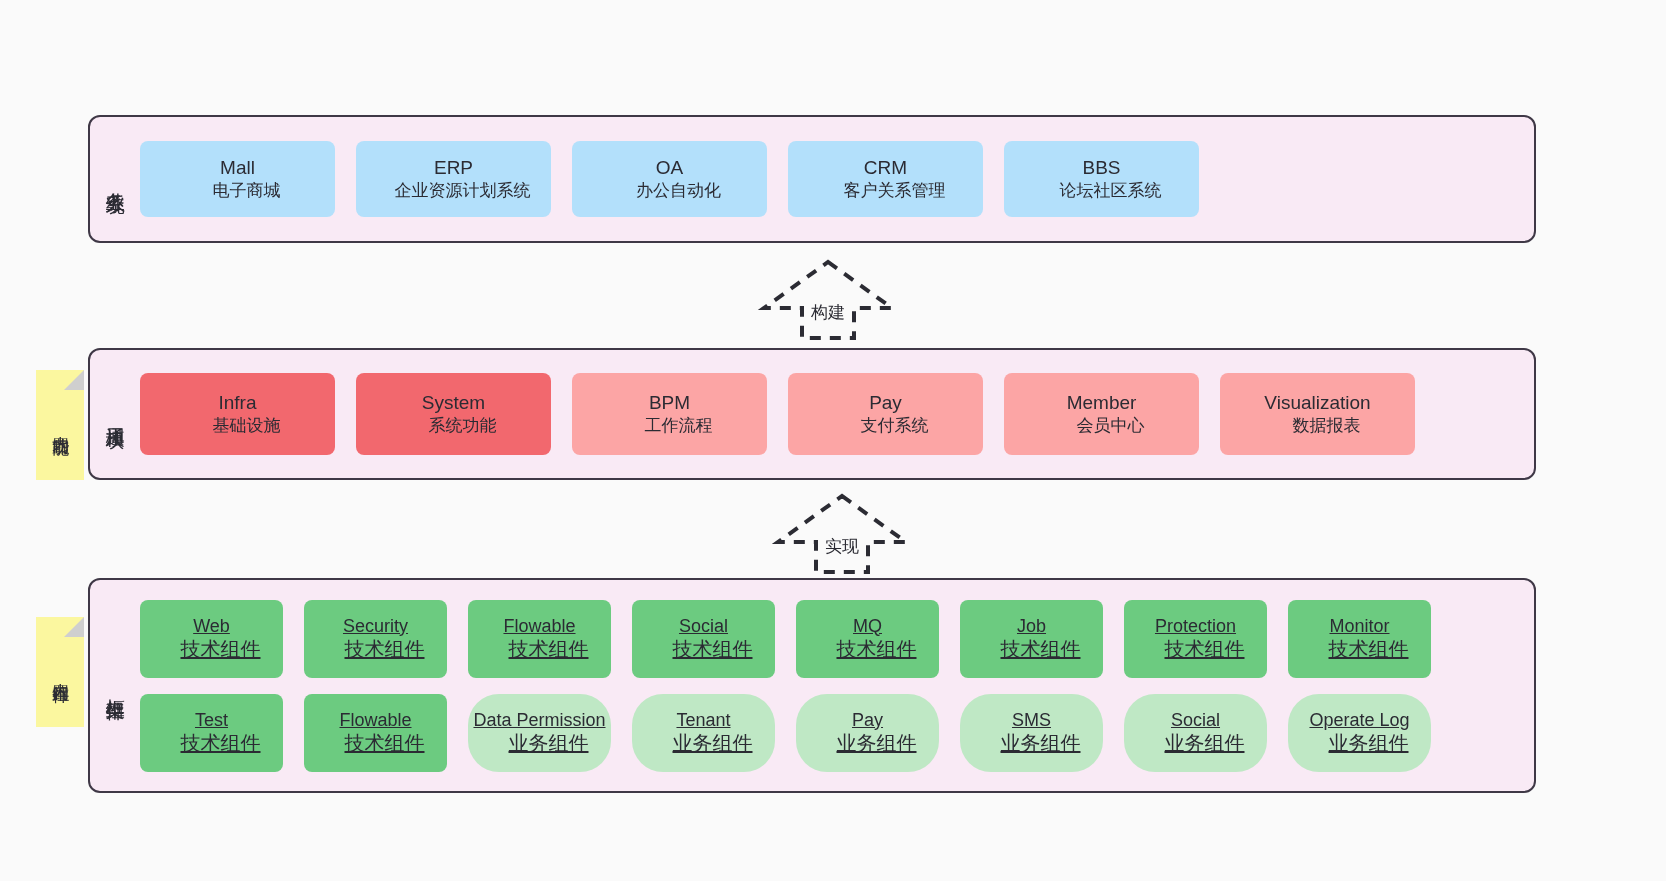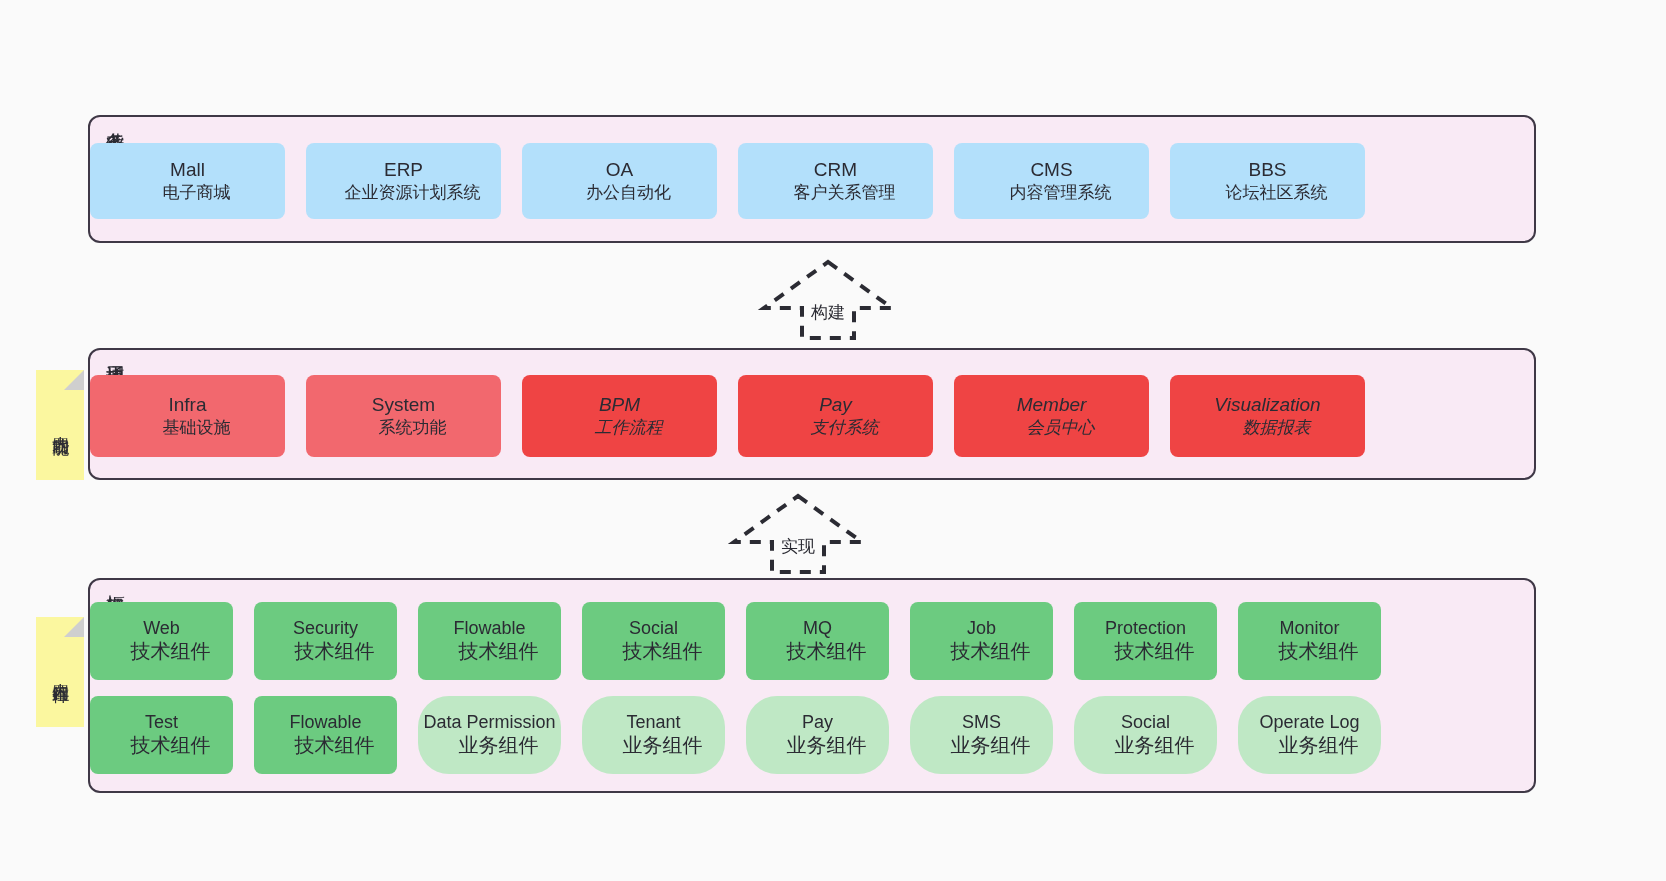--- a/index.html
+++ b/index.html
@@ -12,21 +12,20 @@
   #stage { position: relative; width: 1666px; height: 881px; }
 
   
   .layer {
     position: absolute;
     background: #f9eaf5;
     border: 2.5px solid #3f3846;
     border-radius: 12px;
     display: flex;
     align-items: stretch;
-    flex-direction: column;
   }
   .layer-title {
     flex: 0 0 auto;
     width: 50px;
     display: flex;
     align-items: center;
     justify-content: center;
     font-size: 19px;
     color: #2b2b33;
     line-height: 1.18;
@@ -63,24 +62,24 @@
   }
   .card .t1 { font-size: 19px; }
   .card .t2 { font-size: 17px; margin-left: 18px; }
 
   
   .layer-biz .card { width: 195px; height: 76px; background: #b3e0fb; }
 
   
   .layer-mod .card { width: 195px; height: 82px; }
   .card.accent  { background: #f2686e; }
-  .card.soft    { background: #ef4444; font-style: italic; }
-
-  
-  .layer-fw .card { width: 143px; height: 78px; }
+  .card.soft    { background: #fca5a5; }
+
+  
+  .layer-fw .card { width: 143px; height: 78px; text-decoration: underline; }
   .card.tech { background: #6ccb80; }
   .card.biz  { background: #bfe8c5; border-radius: 31px; }
   .card.biz .t1, .card.tech .t1 { font-size: 18px; }
   .card.biz .t2, .card.tech .t2 { font-size: 20px; }
 
   
   .sticky {
     position: absolute;
     width: 48px;
     background: #fbf79f;
@@ -136,24 +135,20 @@
           <span class="t1">ERP</span>
           <span class="t2">企业资源计划系统</span>
         </div>
         <div class="card">
           <span class="t1">OA</span>
           <span class="t2">办公自动化</span>
         </div>
         <div class="card">
           <span class="t1">CRM</span>
           <span class="t2">客户关系管理</span>
-        </div>
-        <div class="card">
-          <span class="t1">CMS</span>
-          <span class="t2">内容管理系统</span>
         </div>
         <div class="card">
           <span class="t1">BBS</span>
           <span class="t2">论坛社区系统</span>
         </div>
       </div>
     </div>
   </div>
 
   <div class="connector" id="connector-build" style="left:760px; top:258px; width:136px; height:84px;">
@@ -192,21 +187,21 @@
           <span class="t2">会员中心</span>
         </div>
         <div class="card soft">
           <span class="t1">Visualization</span>
           <span class="t2">数据报表</span>
         </div>
       </div>
     </div>
   </div>
 
-  <div class="connector" id="connector-implement" style="left:730px; top:492px; width:136px; height:84px;">
+  <div class="connector" id="connector-implement" style="left:774px; top:492px; width:136px; height:84px;">
     <svg width="136" height="84" viewBox="0 0 136 84" aria-hidden="true">
       <path d="M68 4 L132 50 L94 50 L94 80 L42 80 L42 50 L4 50 Z" fill="none" stroke="#2b2b33" stroke-width="4" stroke-dasharray="11 9" stroke-linejoin="miter"></path>
     </svg>
     <span class="conn-label" style="top:30px;">实现</span>
   </div>
 
   <div class="sticky" id="sticky-builtin-component" style="left:36px; top:617px; width:48px; height:110px;">
     <span>内置组件</span>
   </div>
 

